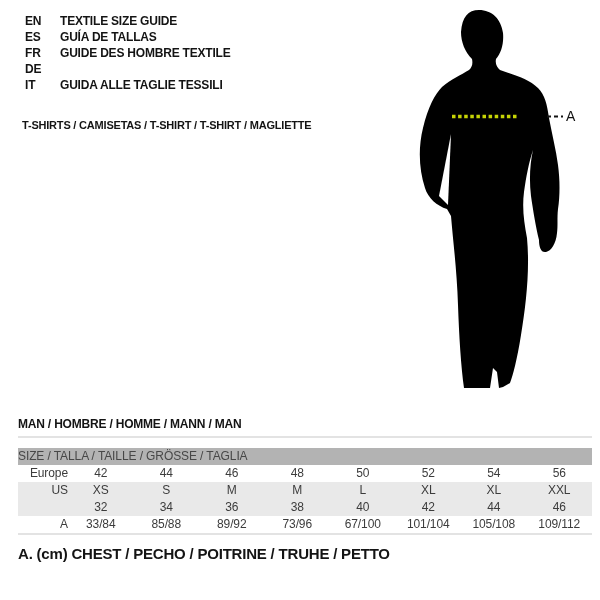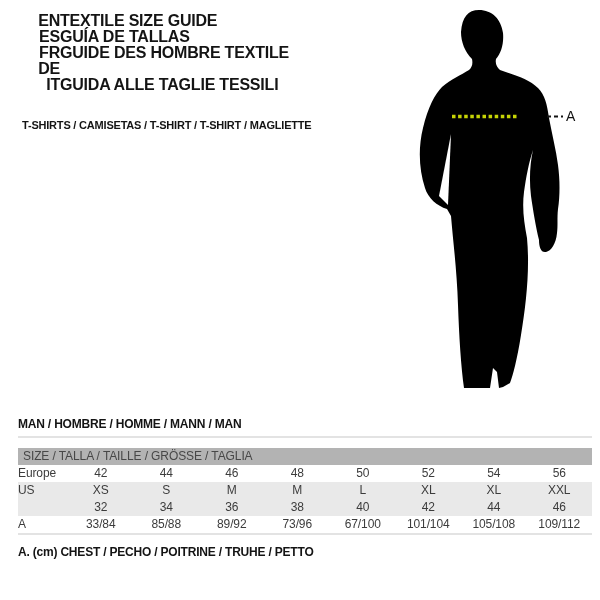--- a/index.html
+++ b/index.html
@@ -3,46 +3,46 @@
 <meta charset="utf-8">
 <style>
   html,body{margin:0;padding:0;}
   body{
     width:600px;height:600px;background:#ffffff;position:relative;overflow:hidden;
     font-family:"Liberation Sans", sans-serif;color:#141414;
   }
   .abs{position:absolute;}
 
   
-  .lang-list{left:25px;top:13px;font-size:16px;font-weight:700;letter-spacing:-0.2px;text-align:right;}
+  .lang-list{left:25px;top:13px;font-size:12px;font-weight:700;letter-spacing:-0.2px;}
   .lang-row{display:flex;height:16px;line-height:16px;}
   .lang-code{width:35px;}
 
   
   .categories{left:22px;top:117px;font-size:11px;font-weight:700;line-height:17.5px;letter-spacing:-0.2px;}
 
   
   .figure-svg{left:0;top:0;width:600px;height:600px;}
   .silhouette{fill:var(--silhouette,#000);}
   .wedge{fill:#ffffff;}
   .chest-dash-inner{stroke:var(--chest-dash,#c6d405);stroke-width:3.5;stroke-dasharray:3.5 2.6;}
   .chest-dash-outer{stroke:#141414;stroke-width:2;stroke-dasharray:4 3;}
   .measure-label{left:566px;top:108px;font-size:14px;color:#111;}
 
   
   .man-title{left:18px;top:417px;font-size:12px;font-weight:700;letter-spacing:-0.2px;}
-  .footnote{left:18px;top:545px;font-size:12px;font-weight:700;letter-spacing:-0.2px;}
+  .footnote{left:18px;top:545px;font-size:15px;font-weight:700;letter-spacing:-0.2px;}
 
   
   .table-top-line{left:18px;top:436px;width:574px;height:2px;background:#e3e3e3;}
   .size-table{left:18px;top:448px;width:574px;font-size:12px;color:#3c3c3c;letter-spacing:-0.1px;}
-  .st-header{height:17px;line-height:17px;background:var(--header-bg,#b3b3b3);color:#474747;padding-left:5px;}
+  .st-header{height:17px;line-height:17px;background:var(--header-bg,#b3b3b3);color:#474747;}
   .st-row{display:flex;height:17px;line-height:17px;align-items:center;}
   .st-band{background:var(--band-bg,#e9e9e9);}
-  .st-label{width:50px;}
+  .st-label{width:50px;text-align:right;}
   .st-cell{flex:1;text-align:center;}
   .st-bottom-line{height:2px;background:#e3e3e3;}
 </style>
 </head>
 <body>
 
 <div class="abs lang-list">
   <div class="lang-row">
     <span class="lang-code">EN</span>
     <span>TEXTILE SIZE GUIDE</span>

